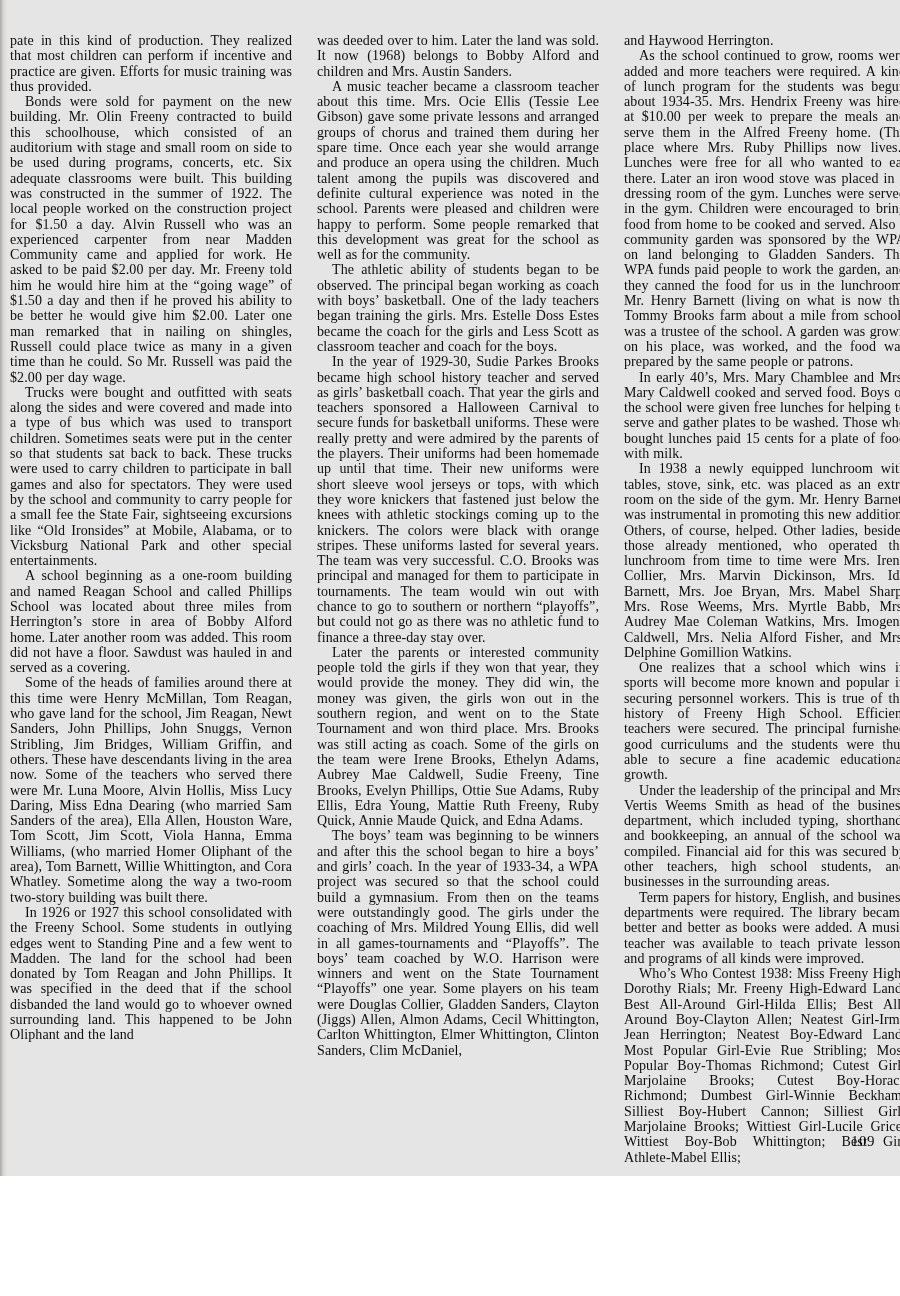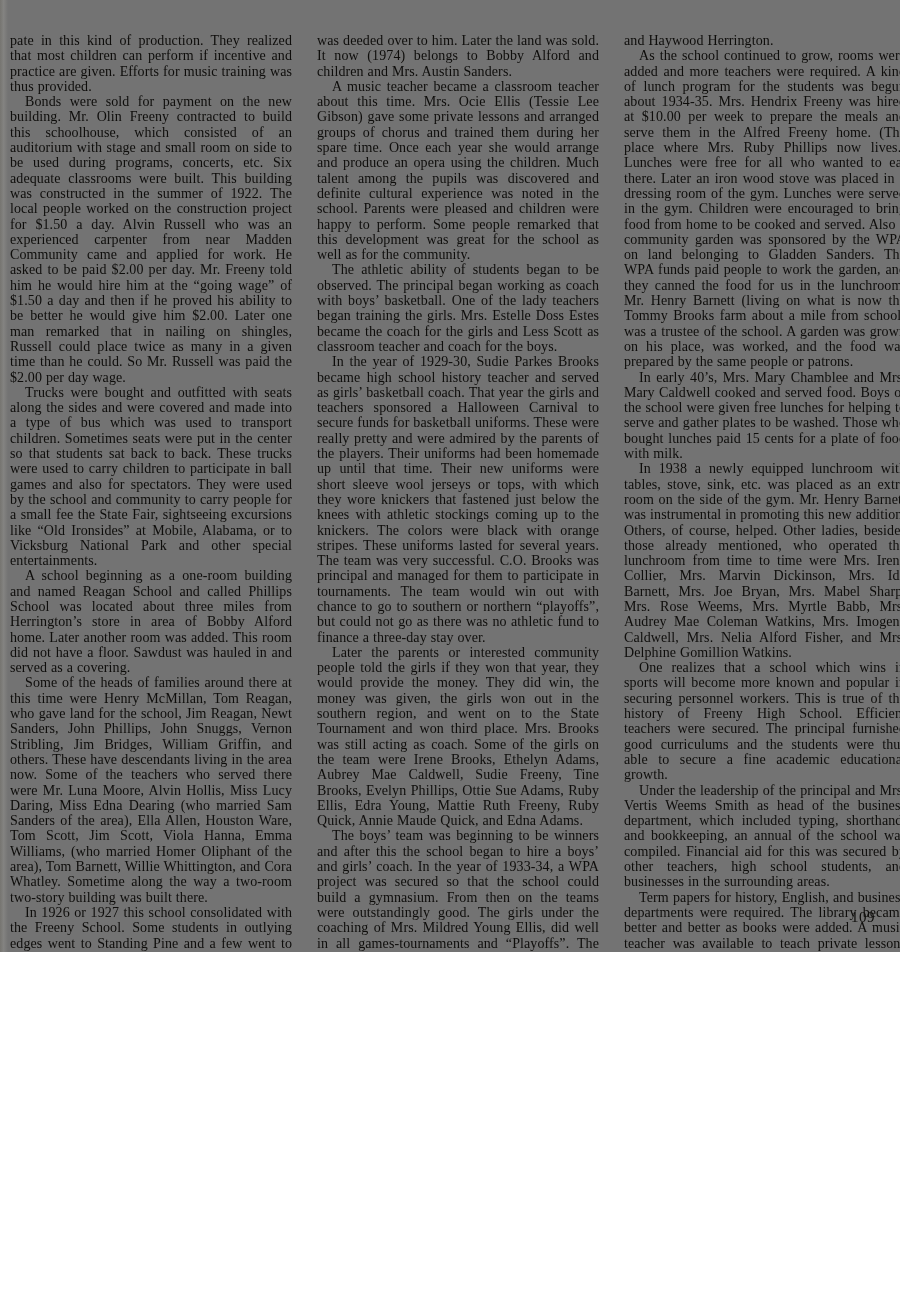--- a/index.html
+++ b/index.html
@@ -5,22 +5,22 @@
   html, body { margin: 0; padding: 0; }
   body {
     width: 900px;
     height: 1296px;
     background: #ffffff;
     overflow: hidden;
   }
   .page {
     position: relative;
     width: 900px;
-    height: 952px;
-    background: #737373;
+    height: 1176px;
+    background: #e5e5e5;
     font-family: "Liberation Serif", "DejaVu Serif", serif;
     color: #0e0d0b;
     overflow: hidden;
   }
   .edge-shadow {
     position: absolute;
     left: 0; top: 0;
     width: 8px; height: 100%;
     background: linear-gradient(90deg, rgba(120,118,110,0.55) 0%, rgba(180,178,170,0.25) 45%, rgba(255,255,255,0) 100%);
     pointer-events: none;
@@ -61,21 +61,21 @@
   <div class="columns">
     <div class="col">
         <p class="noindent">pate in this kind of production. They realized that most children can perform if incentive and practice are given. Efforts for music training was thus provided.</p>
         <p>Bonds were sold for payment on the new building. Mr. Olin Freeny contracted to build this schoolhouse, which consisted of an auditorium with stage and small room on side to be used during programs, concerts, etc. Six adequate classrooms were built. This building was constructed in the summer of 1922. The local people worked on the construction project for $1.50 a day. Alvin Russell who was an experienced carpenter from near Madden Community came and applied for work. He asked to be paid $2.00 per day. Mr. Freeny told him he would hire him at the “going wage” of $1.50 a day and then if he proved his ability to be better he would give him $2.00. Later one man remarked that in nailing on shingles, Russell could place twice as many in a given time than he could. So Mr. Russell was paid the $2.00 per day wage.</p>
         <p>Trucks were bought and outfitted with seats along the sides and were covered and made into a type of bus which was used to transport children. Sometimes seats were put in the center so that students sat back to back. These trucks were used to carry children to participate in ball games and also for spectators. They were used by the school and community to carry people for a small fee the State Fair, sightseeing excursions like “Old Ironsides” at Mobile, Alabama, or to Vicksburg National Park and other special entertainments.</p>
         <p>A school beginning as a one-room building and named Reagan School and called Phillips School was located about three miles from Herrington’s store in area of Bobby Alford home. Later another room was added. This room did not have a floor. Sawdust was hauled in and served as a covering.</p>
         <p>Some of the heads of families around there at this time were Henry McMillan, Tom Reagan, who gave land for the school, Jim Reagan, Newt Sanders, John Phillips, John Snuggs, Vernon Stribling, Jim Bridges, William Griffin, and others. These have descendants living in the area now. Some of the teachers who served there were Mr. Luna Moore, Alvin Hollis, Miss Lucy Daring, Miss Edna Dearing (who married Sam Sanders of the area), Ella Allen, Houston Ware, Tom Scott, Jim Scott, Viola Hanna, Emma Williams, (who married Homer Oliphant of the area), Tom Barnett, Willie Whittington, and Cora Whatley. Sometime along the way a two-room two-story building was built there.</p>
         <p>In 1926 or 1927 this school consolidated with the Freeny School. Some students in outlying edges went to Standing Pine and a few went to Madden. The land for the school had been donated by Tom Reagan and John Phillips. It was specified in the deed that if the school disbanded the land would go to whoever owned surrounding land. This happened to be John Oliphant and the land</p>
       </div>
     <div class="col">
-        <p class="noindent">was deeded over to him. Later the land was sold. It now (1974) belongs to Bobby Alford and children and Mrs. Austin Sanders.</p>
+        <p class="noindent">was deeded over to him. Later the land was sold. It now (1968) belongs to Bobby Alford and children and Mrs. Austin Sanders.</p>
         <p>A music teacher became a classroom teacher about this time. Mrs. Ocie Ellis (Tessie Lee Gibson) gave some private lessons and arranged groups of chorus and trained them during her spare time. Once each year she would arrange and produce an opera using the children. Much talent among the pupils was discovered and definite cultural experience was noted in the school. Parents were pleased and children were happy to perform. Some people remarked that this development was great for the school as well as for the community.</p>
         <p>The athletic ability of students began to be observed. The principal began working as coach with boys’ basketball. One of the lady teachers began training the girls. Mrs. Estelle Doss Estes became the coach for the girls and Less Scott as classroom teacher and coach for the boys.</p>
         <p>In the year of 1929-30, Sudie Parkes Brooks became high school history teacher and served as girls’ basketball coach. That year the girls and teachers sponsored a Halloween Carnival to secure funds for basketball uniforms. These were really pretty and were admired by the parents of the players. Their uniforms had been homemade up until that time. Their new uniforms were short sleeve wool jerseys or tops, with which they wore knickers that fastened just below the knees with athletic stockings coming up to the knickers. The colors were black with orange stripes. These uniforms lasted for several years. The team was very successful. C.O. Brooks was principal and managed for them to participate in tournaments. The team would win out with chance to go to southern or northern “playoffs”, but could not go as there was no athletic fund to finance a three-day stay over.</p>
         <p>Later the parents or interested community people told the girls if they won that year, they would provide the money. They did win, the money was given, the girls won out in the southern region, and went on to the State Tournament and won third place. Mrs. Brooks was still acting as coach. Some of the girls on the team were Irene Brooks, Ethelyn Adams, Aubrey Mae Caldwell, Sudie Freeny, Tine Brooks, Evelyn Phillips, Ottie Sue Adams, Ruby Ellis, Edra Young, Mattie Ruth Freeny, Ruby Quick, Annie Maude Quick, and Edna Adams.</p>
         <p>The boys’ team was beginning to be winners and after this the school began to hire a boys’ and girls’ coach. In the year of 1933-34, a WPA project was secured so that the school could build a gymnasium. From then on the teams were outstandingly good. The girls under the coaching of Mrs. Mildred Young Ellis, did well in all games-tournaments and “Playoffs”. The boys’ team coached by W.O. Harrison were winners and went on the State Tournament “Playoffs” one year. Some players on his team were Douglas Collier, Gladden Sanders, Clayton (Jiggs) Allen, Almon Adams, Cecil Whittington, Carlton Whittington, Elmer Whittington, Clinton Sanders, Clim McDaniel,</p>
       </div>
     <div class="col">
         <p class="noindent">and Haywood Herrington.</p>
         <p>As the school continued to grow, rooms were added and more teachers were required. A kind of lunch program for the students was begun about 1934-35. Mrs. Hendrix Freeny was hired at $10.00 per week to prepare the meals and serve them in the Alfred Freeny home. (The place where Mrs. Ruby Phillips now lives.) Lunches were free for all who wanted to eat there. Later an iron wood stove was placed in a dressing room of the gym. Lunches were served in the gym. Children were encouraged to bring food from home to be cooked and served. Also a community garden was sponsored by the WPA on land belonging to Gladden Sanders. The WPA funds paid people to work the garden, and they canned the food for us in the lunchroom. Mr. Henry Barnett (living on what is now the Tommy Brooks farm about a mile from school) was a trustee of the school. A garden was grown on his place, was worked, and the food was prepared by the same people or patrons.</p>
         <p>In early 40’s, Mrs. Mary Chamblee and Mrs. Mary Caldwell cooked and served food. Boys of the school were given free lunches for helping to serve and gather plates to be washed. Those who bought lunches paid 15 cents for a plate of food with milk.</p>

